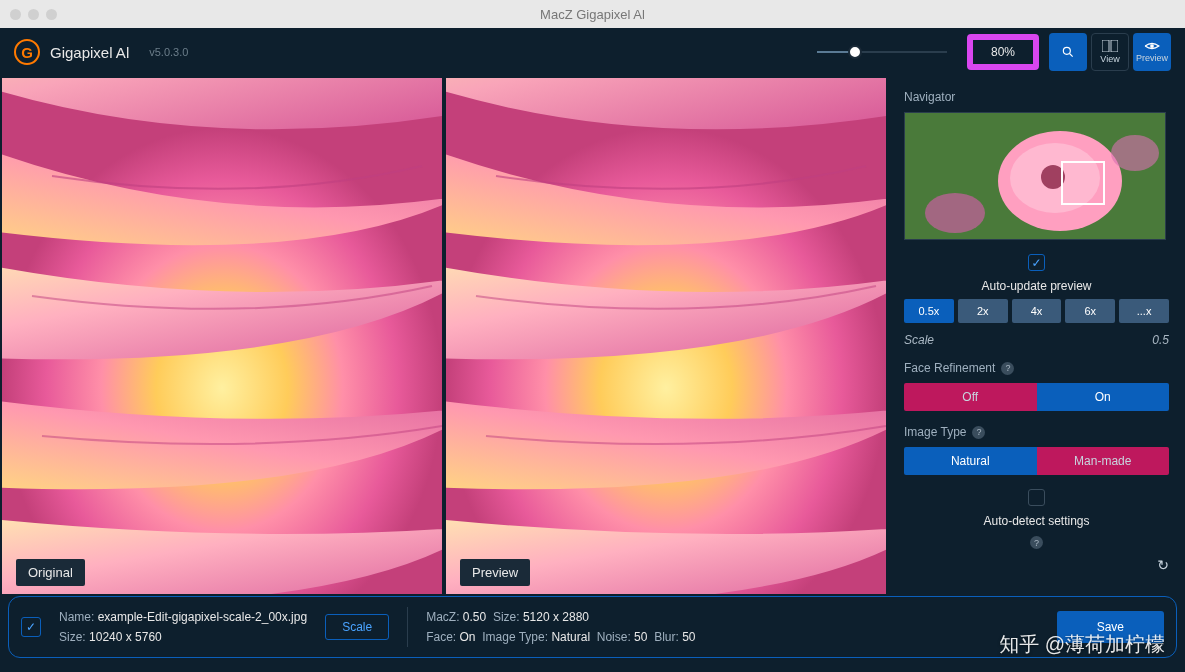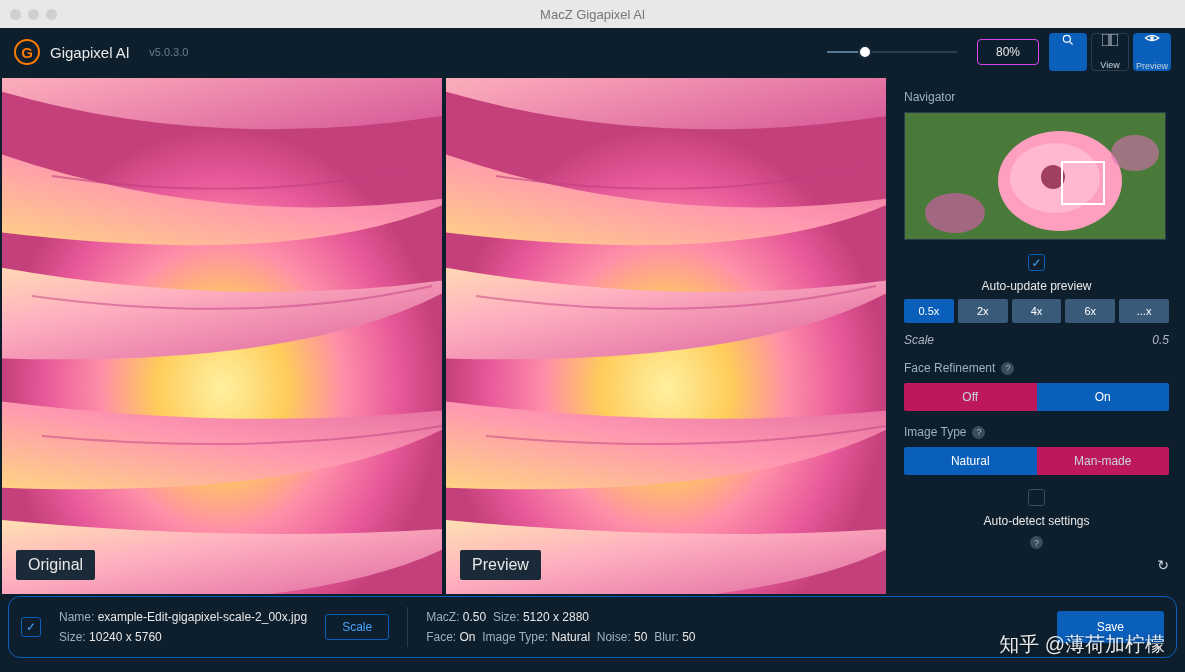--- a/index.html
+++ b/index.html
@@ -9,28 +9,28 @@
 .dot { width:11px; height:11px; border-radius:50%; background:#d0d0d0; }
 .header { height:48px; background:#0d1f2d; display:flex; align-items:center; padding:0 14px; }
 .logo { width:26px; height:26px; border-radius:50%; border:2px solid #ff7a00; display:flex; align-items:center; justify-content:center; color:#ff7a00; font-weight:700; font-size:15px; margin-right:10px; }
 .appname { font-weight:500; font-size:15px; }
 .ver { color:#6b7d8a; font-size:11px; margin-left:20px; }
 .spacer { flex:1; }
 .slider-box { display:flex; align-items:center; gap:10px; margin-right:20px; }
 .slider-track { width:130px; height:2px; background:#2a3d4d; position:relative; }
 .slider-fill { position:absolute; left:0; height:2px; background:#5a7a94; width:26%; }
 .slider-thumb { position:absolute; width:14px; height:14px; border-radius:50%; background:#fff; border:2px solid #1a2a38; top:-6px; left:24%; }
-.zoom-box { border:1px solid #d946ef; border-radius:4px; padding:5px 18px; margin-right:6px; font-size:12px; }
-.ico-btn { width:38px; height:38px; border-radius:4px; display:flex; flex-direction:column; align-items:center; justify-content:space-between; font-size:9px; gap:2px; cursor:pointer; color:#c8d4de; margin-left:4px; }
+.zoom-box { border:6px solid #d946ef; border-radius:4px; padding:5px 18px; margin-right:6px; font-size:12px; }
+.ico-btn { width:38px; height:38px; border-radius:4px; display:flex; flex-direction:column; align-items:center; justify-content:center; font-size:9px; gap:2px; cursor:pointer; color:#c8d4de; margin-left:4px; }
 .ico-btn.blue { background:#0a5fbb; }
 .ico-btn.outline { border:1px solid #2a3d4d; }
 .main { display:flex; height:520px; }
 .pane { flex:1; position:relative; margin:2px; overflow:hidden; }
 .flower { width:100%; height:100%; }
-.badge { position:absolute; bottom:14px; left:14px; background:#1a2a38; padding:6px 12px; border-radius:2px; font-size:16px; }
+.badge { position:absolute; bottom:8px; left:14px; background:#1a2a38; padding:6px 12px; border-radius:2px; font-size:13px; }
 .sidebar { width:297px; background:#0d1f2d; padding:10px 16px; overflow-y:auto; }
 .sect-title { color:#9fb0bf; font-size:12px; margin:4px 0 8px; display:flex; align-items:center; gap:6px; }
 .nav-thumb { width:262px; height:128px; border:1px solid #2a3d4d; position:relative; margin-bottom:14px; overflow:hidden; }
 .nav-thumb .sel { position:absolute; border:2px solid #fff; width:44px; height:44px; top:48px; left:156px; }
 .chk-row { display:flex; align-items:center; gap:8px; font-size:12px; margin:6px 0;flex-direction:column; }
 .chk { width:17px; height:17px; border-radius:3px; border:1px solid #0a5fbb; display:flex; align-items:center; justify-content:center; color:#4aa3ff; font-size:12px; }
 .chk.on::after { content:"✓"; }
 .chk.empty { border-color:#3a4d5d; }
 .scale-row { display:flex; gap:4px; margin:6px 0 10px; }
 .scale-btn { flex:1; height:24px; background:#3a5a7a; color:#fff; border:none; font-size:11px; border-radius:2px; cursor:pointer; }

